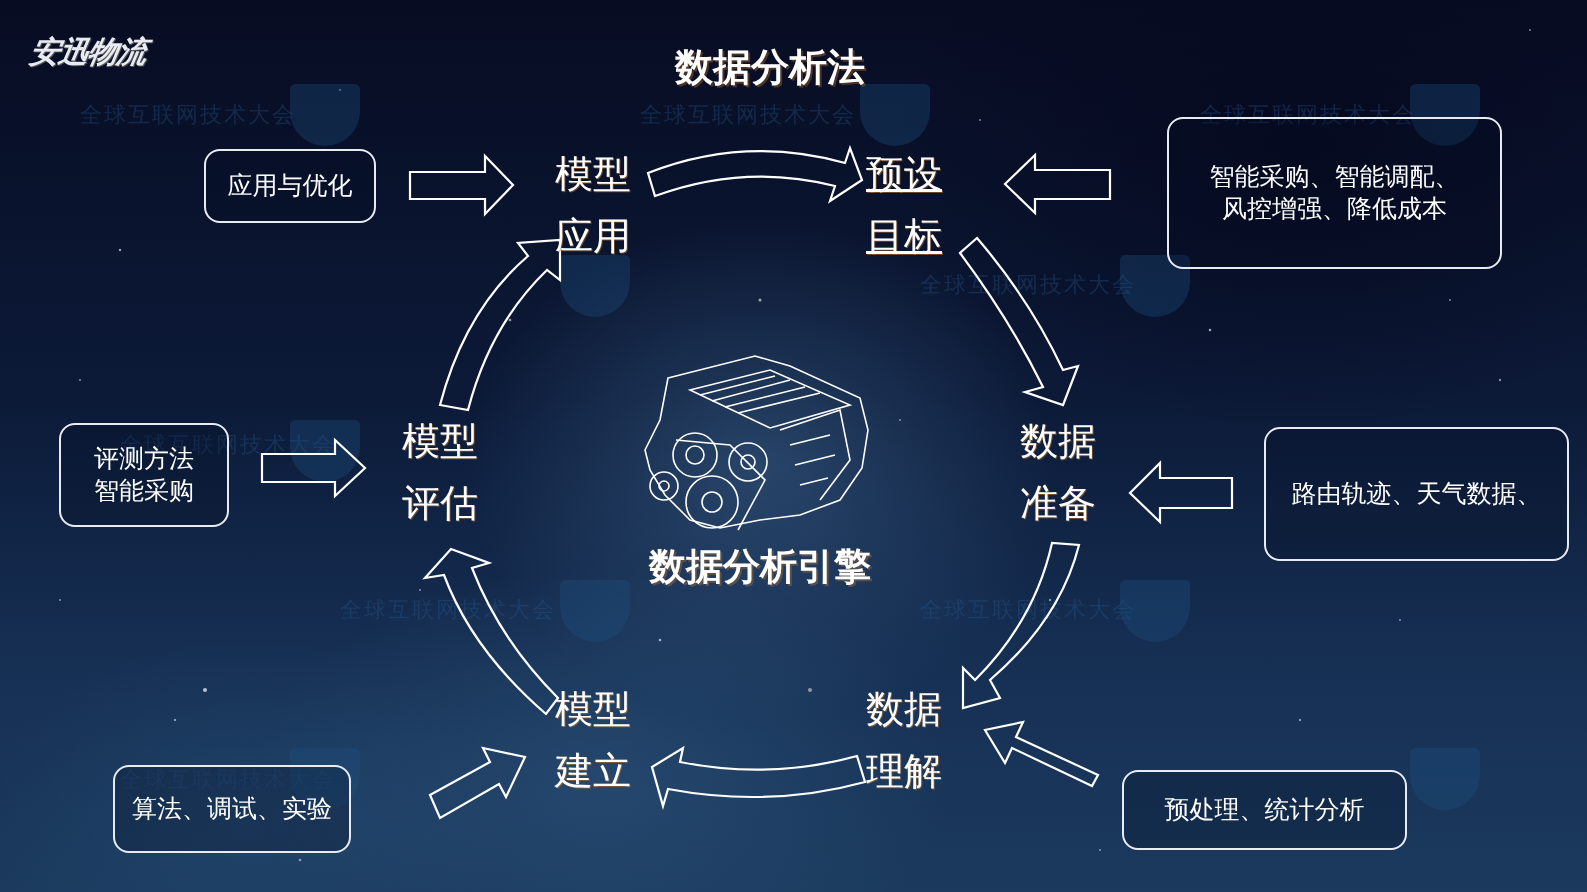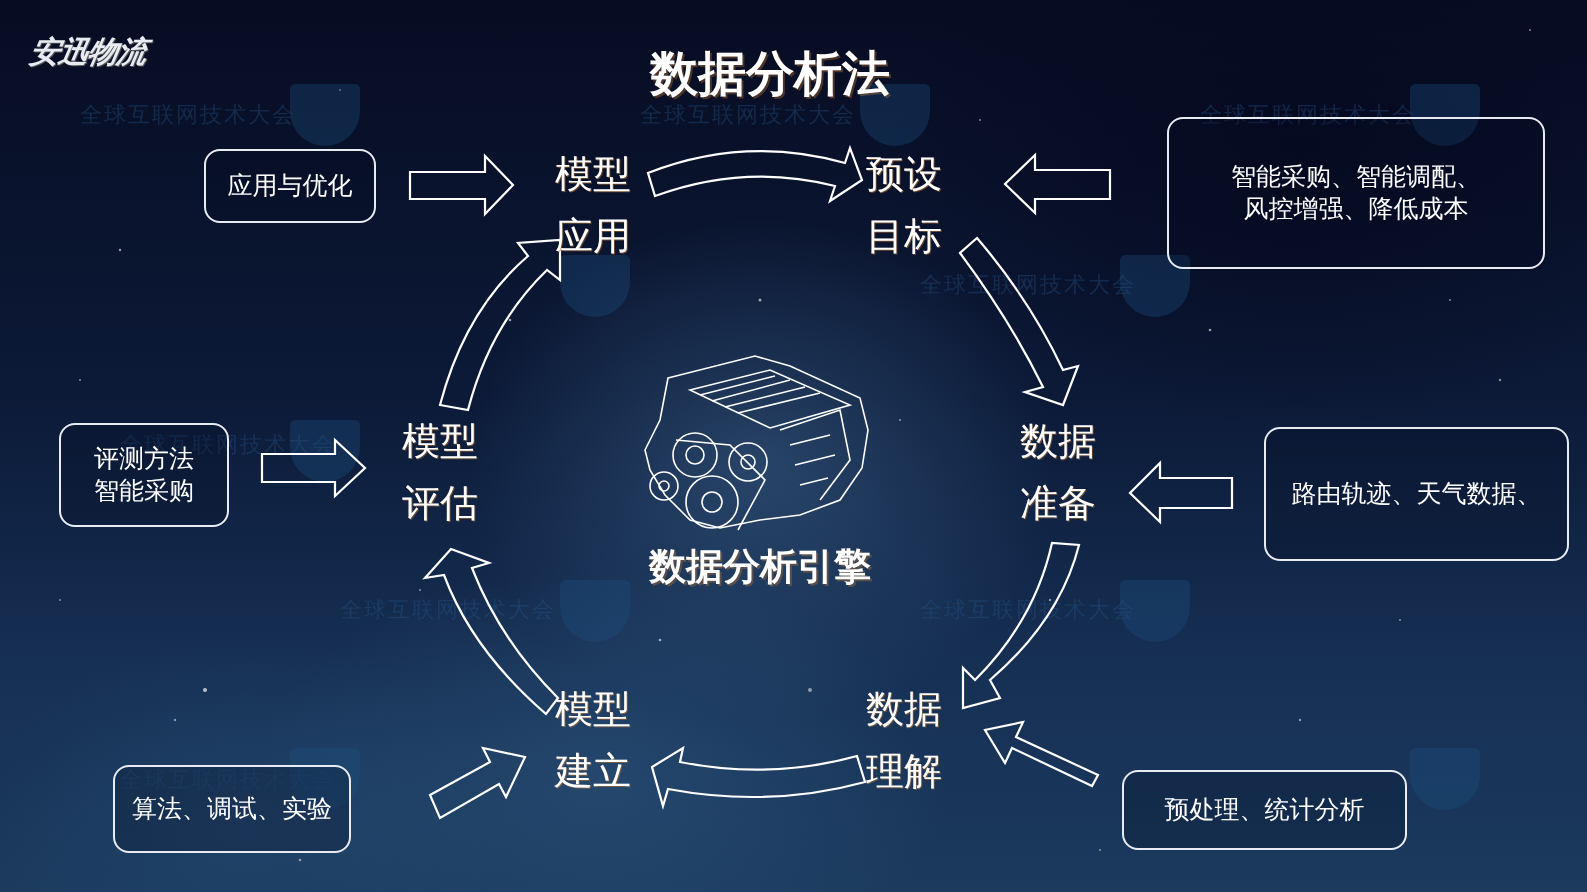--- a/index.html
+++ b/index.html
@@ -22,21 +22,21 @@
     .wm-shield {
       position: absolute; width: 70px; height: 62px; border-radius: 6px 6px 40px 40px;
       background: rgba(30,80,130,0.35); pointer-events: none;
     }
     .logo {
       position: absolute; left: 30px; top: 32px; font-size: 30px; font-weight: bold; font-style: italic;
       color: #e8ecf2; letter-spacing: -1px; transform: skewX(-10deg);
       text-shadow: 1px 1px 0 #555;
     }
     .title {
-      position: absolute; left: 0; width: 1540px; top: 42px; text-align: center; font-size: 48px; font-weight: bold;
+      position: absolute; left: 0; width: 1540px; top: 42px; text-align: center; font-size: 38px; font-weight: bold;
       color: #ffffff; text-shadow: 2px 2px 0 rgba(200,120,40,0.35);
     }
     .stage {
       position: absolute; font-size: 38px; line-height: 62px; color: #fff; 
       text-shadow: 1px 1px 0 rgba(200,120,40,0.5);
     }
     .stage span { display: block; }
     .box {
       position: absolute; border: 2px solid #e8ecf2; border-radius: 16px;
       display: flex; align-items: center; justify-content: center; text-align: center;
@@ -144,21 +144,21 @@
     <path d="M790 445 L830 435 M795 465 L835 455 M800 485 L828 478"></path>
   </g>
 </svg>
 
 <div class="engine-label">数据分析引擎</div>
 
 <div class="stage" style="left:555px;top:143px;">
   <span>模型</span>
   <span>应用</span>
 </div>
-<div class="stage" style="left:866px;top:143px;">
+<div class="stage" style="left:866px;top:143px;text-decoration:underline;">
   <span>预设</span>
   <span>目标</span>
 </div>
 <div class="stage" style="left:1020px;top:410px;">
   <span>数据</span>
   <span>准备</span>
 </div>
 <div class="stage" style="left:866px;top:678px;">
   <span>数据</span>
   <span>理解</span>
@@ -170,21 +170,21 @@
 <div class="stage" style="left:402px;top:410px;">
   <span>模型</span>
   <span>评估</span>
 </div>
 
 <div class="box" style="left:204px;top:149px;width:172px;height:74px;">
   <div>
     <div>应用与优化</div>
   </div>
 </div>
-<div class="box" style="left:1167px;top:117px;width:378px;height:152px;">
+<div class="box" style="left:1167px;top:117px;width:335px;height:152px;">
   <div>
     <div>智能采购、智能调配、</div>
     <div>风控增强、降低成本</div>
   </div>
 </div>
 <div class="box" style="left:1264px;top:427px;width:305px;height:134px;">
   <div>
     <div>路由轨迹、天气数据、</div>
   </div>
 </div>

